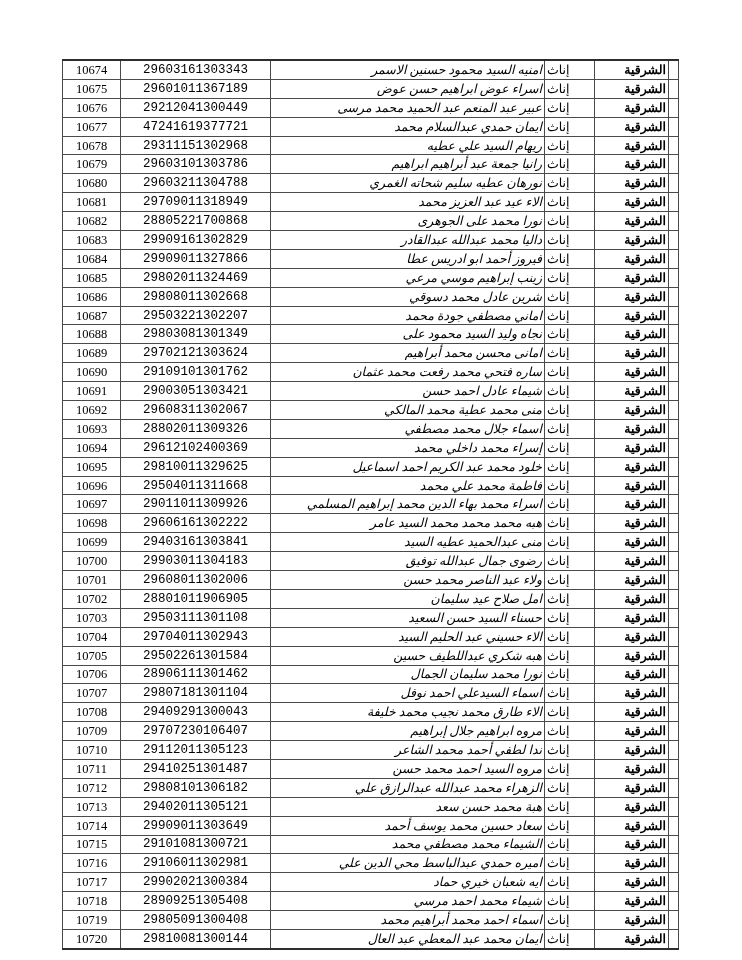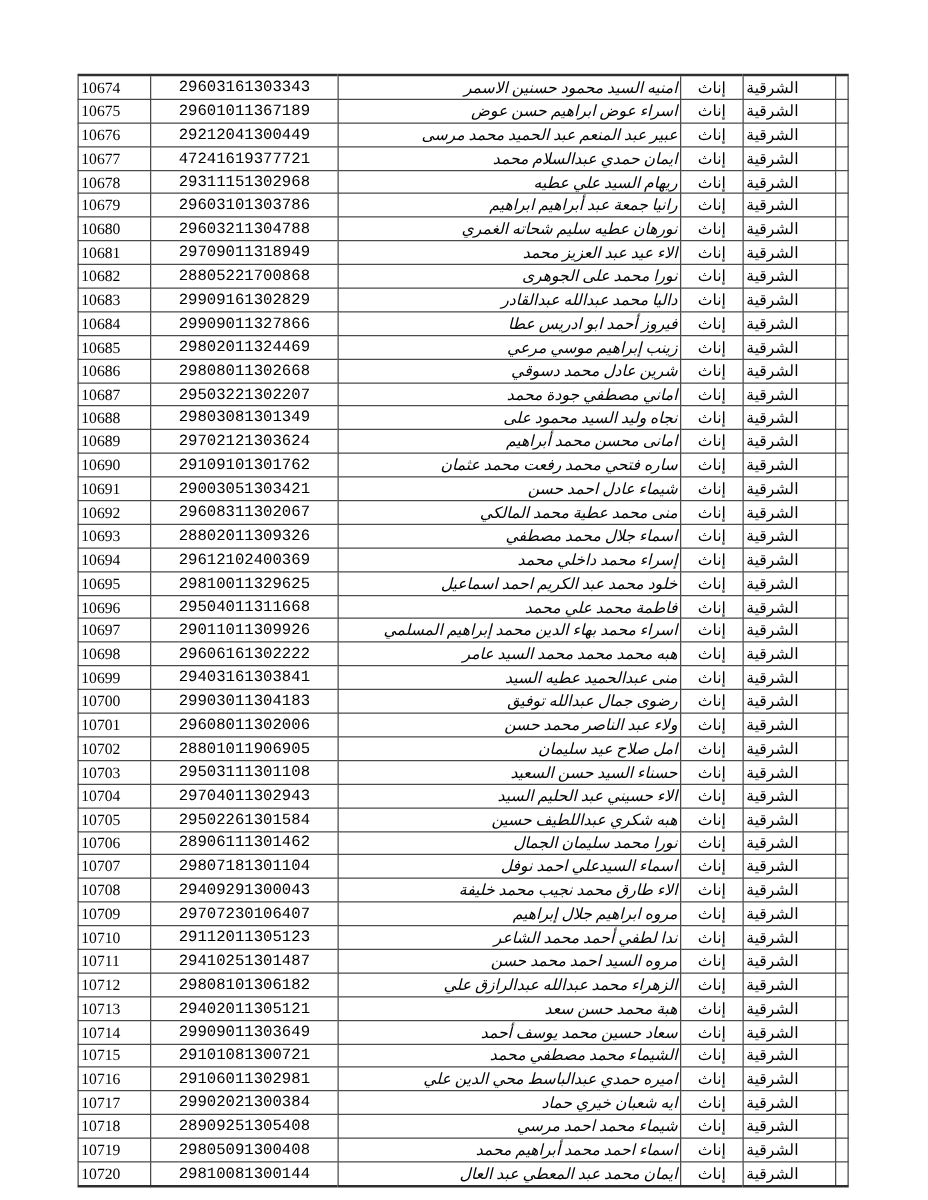--- a/index.html
+++ b/index.html
@@ -58,27 +58,28 @@
   col.c-gender  { width: 50px; }
   col.c-name    { width: 274px; }
   col.c-id      { width: 150px; }
   col.c-serial  { width: 58px; }
 
   td.blank-cell {
     border-right: 2px solid #2e2e2e;
   }
 
   td.gov-cell {
-    text-align: left;
+    text-align: right;
     font-size: 11.5px;
     letter-spacing: -0.2px;
+    font-weight: bold;
   }
 
   td.gender-cell {
-    text-align: center;
+    text-align: left;
     font-size: 11.5px;
   }
 
   td.name-cell {
     text-align: right;
     font-size: 12.5px;
     padding-right: 3px;
     letter-spacing: -0.1px;
     font-style: italic;
   }
@@ -86,21 +87,21 @@
   td.id-cell {
     text-align: center;
     direction: ltr;
     font-size: 14px;
     font-family: Liberation Mono, monospace;
     border-left: 2px solid #1d1d1d;
     border-right: 2px solid #1d1d1d;
   }
 
   td.serial-cell {
-    text-align: left;
+    text-align: center;
     direction: ltr;
     font-size: 14px;
     border-left: 2px solid #2e2e2e;
   }
 
   
   table.roster tr:first-child td { border-top: 2px solid #2e2e2e; }
   table.roster tr:last-child td  { border-bottom: 2px solid #2e2e2e; }
 </style>
 </head>

